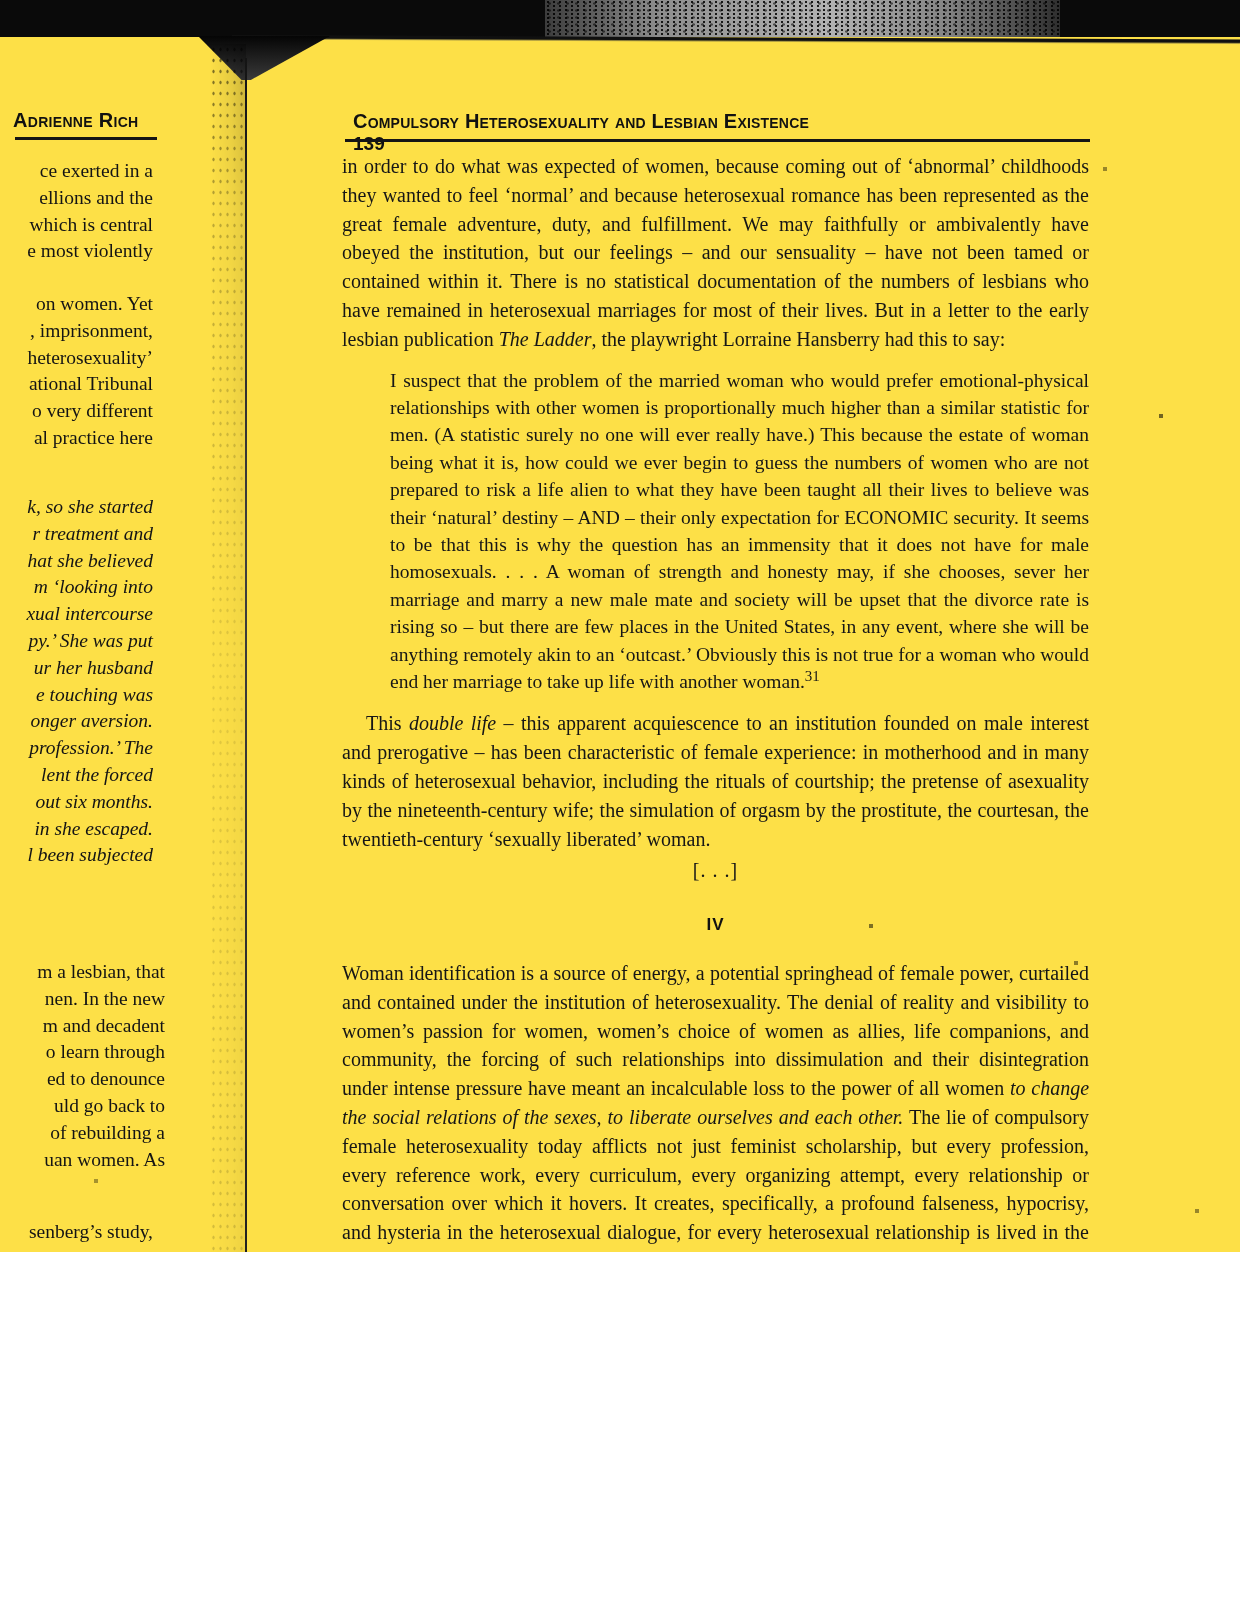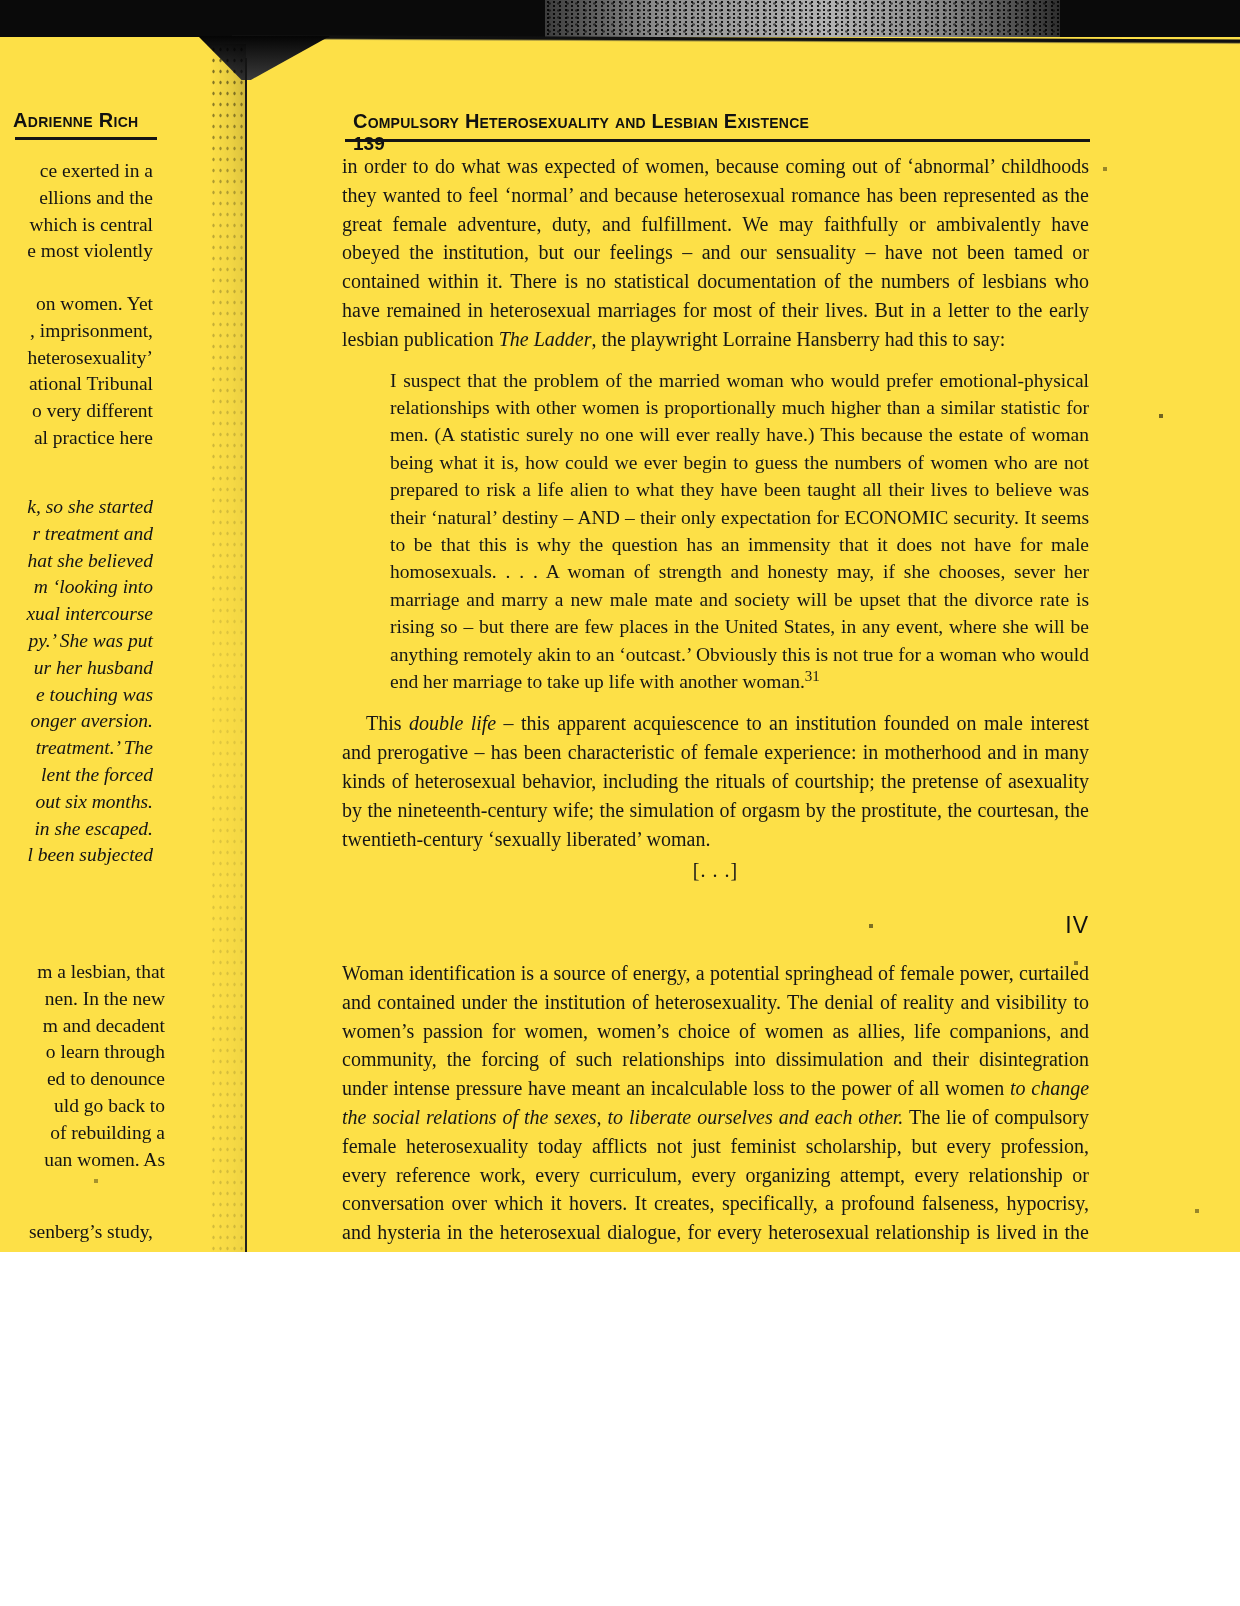--- a/index.html
+++ b/index.html
@@ -102,22 +102,22 @@
   }
   .rp-body p { margin:0; }
   .rp-body sup { font-size:15px; line-height:0; vertical-align:super; }
   blockquote.letter {
     margin:13px 0 0 48px; padding:0;
     font-size:19.5px; line-height:27.4px; text-align:justify;
   }
   p.dlife { margin-top:14px; text-indent:24px; }
   .omission { text-align:center; margin-top:3px; font-size:20px; letter-spacing:1px; }
   h2.section {
-    text-align:right; margin:26px 0 0 0;
-    font-family:"Liberation Sans", sans-serif; font-size:23px; font-weight:normal;
+    text-align:center; margin:26px 0 0 0;
+    font-family:"Liberation Sans", sans-serif; font-size:17px; font-weight:bold;
     letter-spacing:1px; color:#111;
   }
   p.sec-body { margin-top:19px; }
 </style>
 </head>
 <body>
 
 <div class="scan">
 
   <div class="top-bar">
@@ -150,21 +150,21 @@
   <div class="lp-group lp-g3">
       <div>k, so she started</div>
       <div>r treatment and</div>
       <div>hat she believed</div>
       <div>m ‘looking into</div>
       <div>xual intercourse</div>
       <div>py.’ She was put</div>
       <div>ur her husband</div>
       <div>e touching was</div>
       <div>onger aversion.</div>
-      <div>treatment.’ The</div>
+      <div>profession.’ The</div>
       <div>lent the forced</div>
       <div>out six months.</div>
       <div>in she escaped.</div>
       <div>l been subjected</div>
     </div>
   <div class="lp-group lp-g4">
       <div>m a lesbian, that</div>
       <div>nen. In the new</div>
       <div>m and decadent</div>
       <div>o learn through</div>

